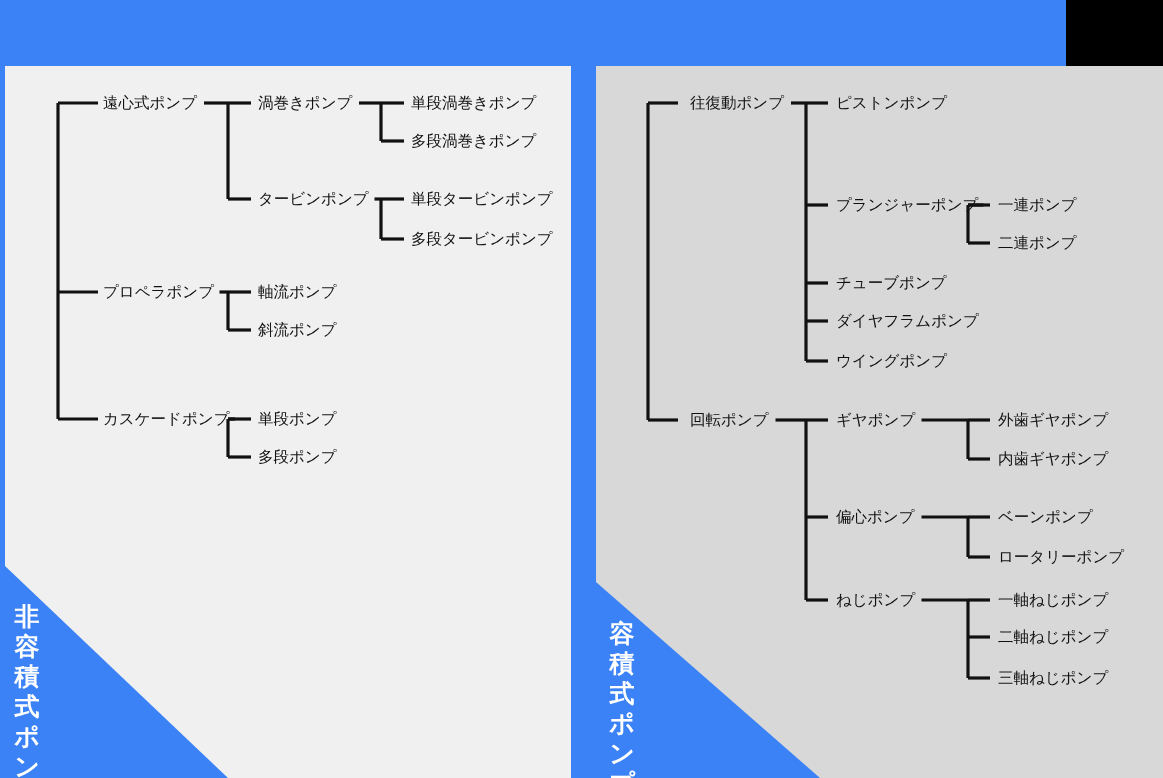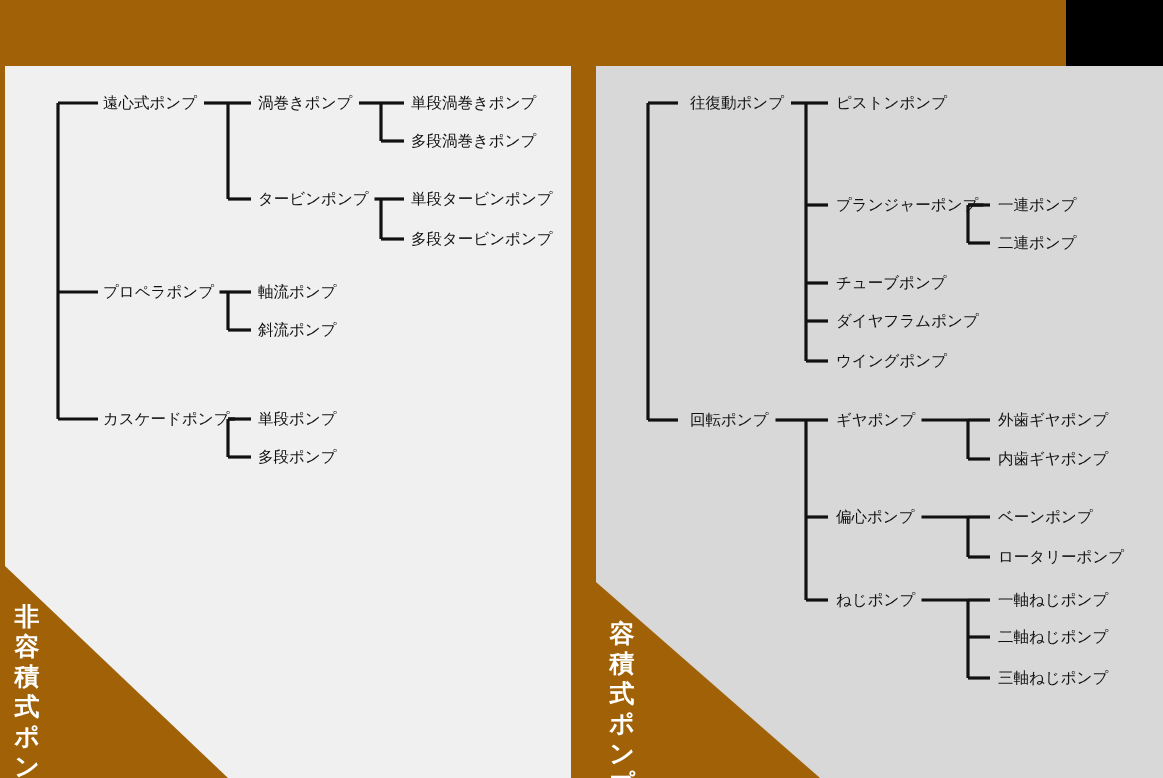--- a/index.html
+++ b/index.html
@@ -1,18 +1,18 @@
 <!DOCTYPE html>
 <html><head>
 <meta charset="utf-8">
 <style>
   html,body{margin:0;padding:0;background:#000;}
   body{width:1163px;height:778px;overflow:hidden;
        font-family:"DejaVu Sans","Liberation Sans",sans-serif;}
-  #stage{position:relative;width:1066px;height:778px;background:#a16207;}
+  #stage{position:relative;width:1066px;height:778px;background:#3b82f6;}
   svg.diagram{position:absolute;left:0;top:0;width:1163px;height:778px;display:block;}
   .node-text{font-family:"DejaVu Sans","Liberation Sans",sans-serif;
              font-size:15.5px;fill:#111;dominant-baseline:middle;}
   .cat-label{font-family:"DejaVu Sans","Liberation Sans",sans-serif;
              font-size:25px;font-weight:bold;fill:#ffffff;
              dominant-baseline:middle;text-anchor:middle;}
   .connector{stroke:#111;stroke-width:3.2;fill:none;stroke-linecap:butt;}
 </style>
 </head>
 <body>

